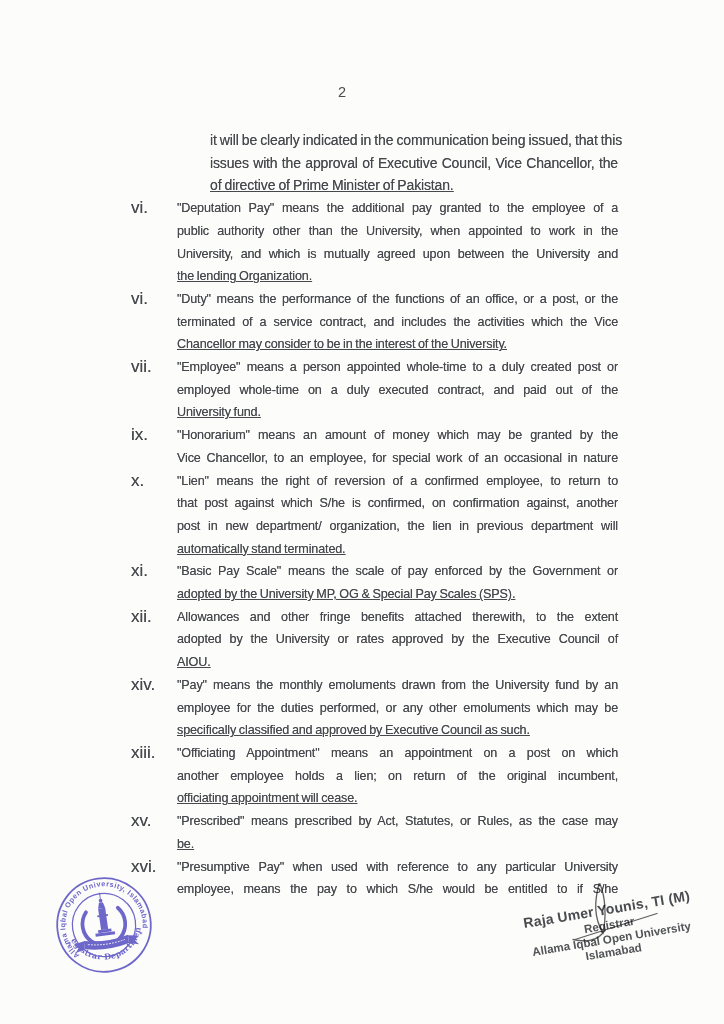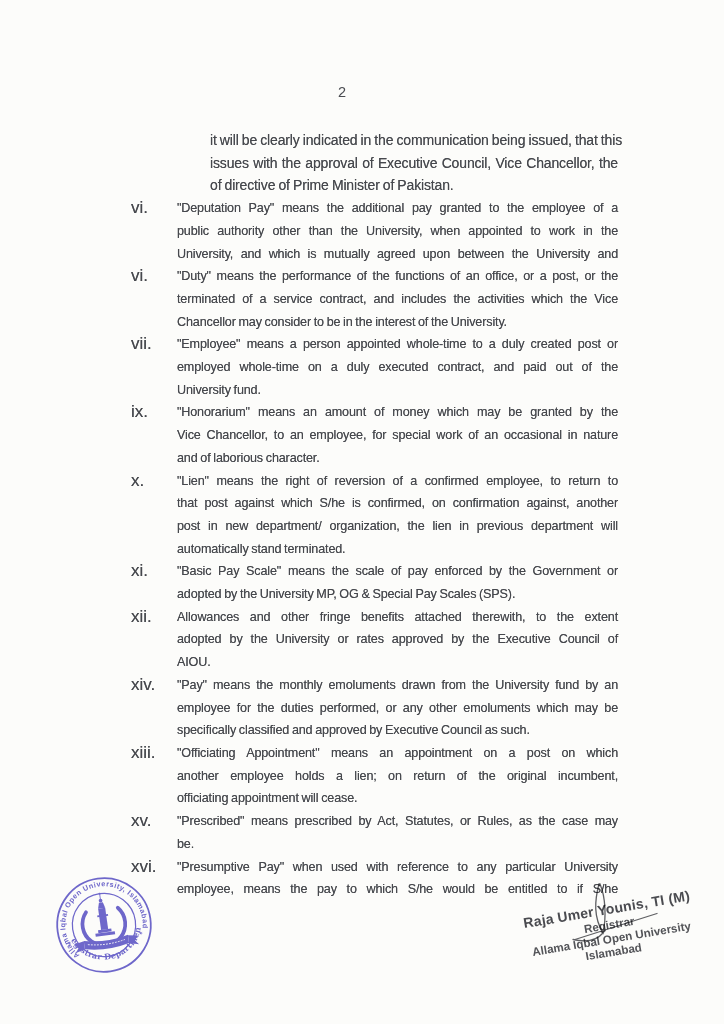--- a/index.html
+++ b/index.html
@@ -13,21 +13,21 @@
     position:absolute;left:300px;top:84px;width:84px;text-align:center;
     font-size:14.5px;color:#4a4c51;
   }
   .content{position:absolute;left:131px;top:129px;width:487px;}
   .tline{
     font-size:12.6px;line-height:22.7px;white-space:nowrap;
     letter-spacing:-0.15px;word-spacing:-0.6px;
     text-align:justify;text-align-last:justify;text-justify:inter-word;
     text-shadow:0 0 .3px rgba(70,72,78,.75);
   }
-  .tline.end{text-align-last:left;}
+  .tline.end{text-align-last:left;text-decoration:underline;}
   .intro{padding-left:79px;width:408px;}
   .intro .tline{font-size:14px;}
   .doc-item{display:flex;align-items:flex-start;}
   .marker{
     width:46px;flex:0 0 46px;font-size:17px;line-height:22.7px;
     text-shadow:0 0 .3px rgba(70,72,78,.75);
   }
   .item-text{flex:1 1 auto;width:441px;min-width:0;}
   
   .seal{
@@ -58,20 +58,21 @@
       <div class="tline">issues with the approval of Executive Council, Vice Chancellor, the</div>
       <div class="tline end">of directive of Prime Minister of Pakistan.</div>
     </div>
 
     <div class="doc-item">
       <div class="marker">vi.</div>
       <div class="item-text">
         <div class="tline">"Deputation Pay" means the additional pay granted to the employee of a</div>
         <div class="tline">public authority other than the University, when appointed to work in the</div>
         <div class="tline">University, and which is mutually agreed upon between the University and</div>
+        <div class="tline end">the lending Organization.</div>
       </div>
     </div>
 
     <div class="doc-item">
       <div class="marker">vi.</div>
       <div class="item-text">
         <div class="tline">"Duty" means the performance of the functions of an office, or a post, or the</div>
         <div class="tline">terminated of a service contract, and includes the activities which the Vice</div>
         <div class="tline end">Chancellor may consider to be in the interest of the University.</div>
       </div>
@@ -84,21 +85,20 @@
         <div class="tline">employed whole-time on a duly executed contract, and paid out of the</div>
         <div class="tline end">University fund.</div>
       </div>
     </div>
 
     <div class="doc-item">
       <div class="marker">ix.</div>
       <div class="item-text">
         <div class="tline">"Honorarium" means an amount of money which may be granted by the</div>
         <div class="tline">Vice Chancellor, to an employee, for special work of an occasional in nature</div>
-        <div class="tline end">and of laborious character.</div>
       </div>
     </div>
 
     <div class="doc-item">
       <div class="marker">x.</div>
       <div class="item-text">
         <div class="tline">"Lien" means the right of reversion of a confirmed employee, to return to</div>
         <div class="tline">that post against which S/he is confirmed, on confirmation against, another</div>
         <div class="tline">post in new department/ organization, the lien in previous department will</div>
         <div class="tline end">automatically stand terminated.</div>

